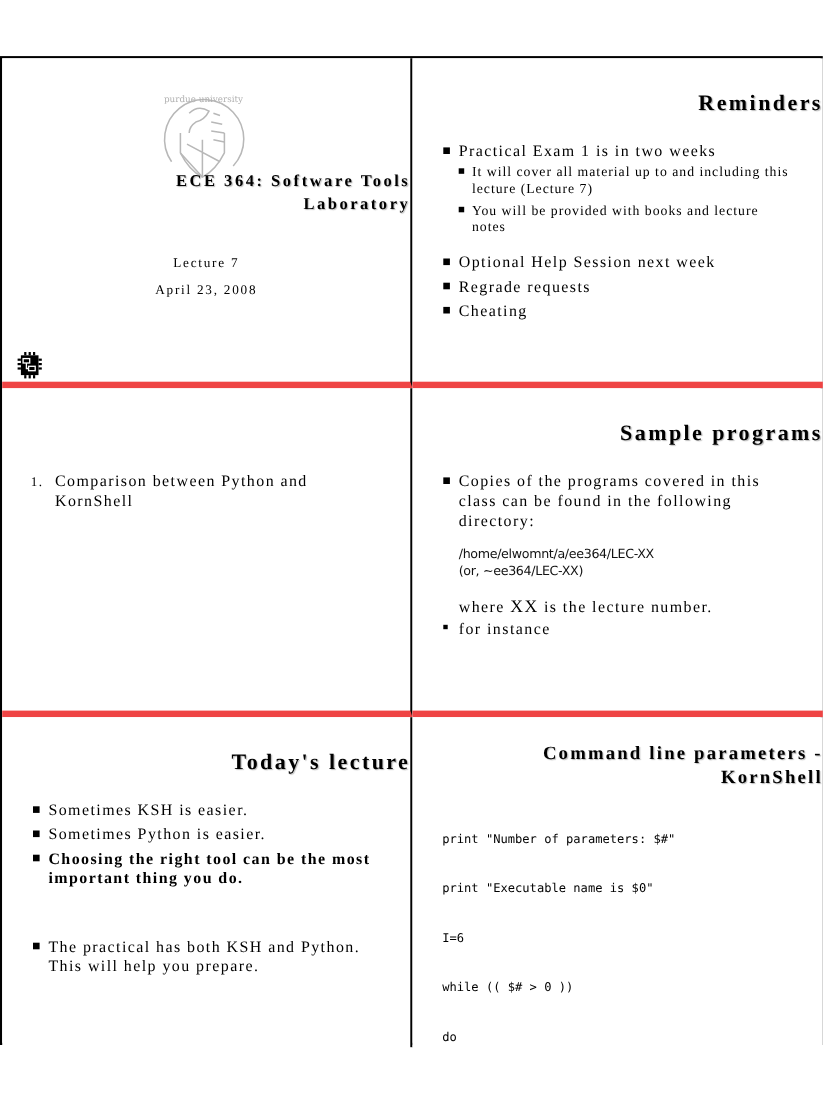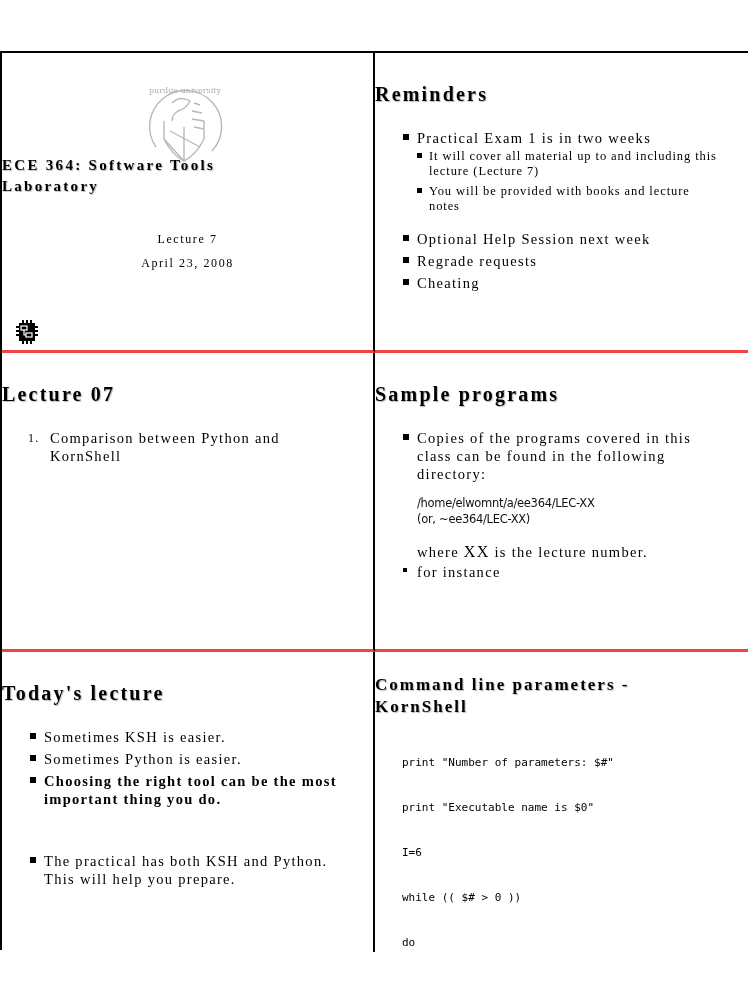--- a/index.html
+++ b/index.html
@@ -7,24 +7,24 @@
   .grid {
     position: absolute; left: 0; top: 51px; width: 748px; height: 899px;
     box-sizing: border-box;
     border: 2px solid #000;
     display: grid;
     grid-template-columns: 373px 373px;
     grid-template-rows: 300px 299px 300px;
   }
   .slide { position: relative; box-sizing: border-box; overflow: hidden; background: #fff; }
   .slide.c0 { border-right: 2px solid #000; }
-  .slide.r0, .slide.r1 { border-bottom: 3px solid #ef4444; }
+  .slide.r0, .slide.r1 { border-bottom: 6px solid #ef4444; }
 
   .title {
-    position: absolute; left: 0; right: 0; text-align: left;
+    position: absolute; left: 0; right: 0; text-align: right;
     font-family: "Liberation Serif", serif; font-weight: bold;
     font-size: 20px; letter-spacing: 2.2px;
     text-shadow: 1px 1px 1px #bbb;
   }
   .title.small { font-size: 17px; letter-spacing: 2px; line-height: 22px; }
 
   ul.blist { list-style: none; margin: 0; padding: 0; position: absolute; }
   ul.blist > li { position: relative; padding-left: 14px; font-size: 14.5px; letter-spacing: 1.3px; line-height: 18px; margin-bottom: 4px; }
   ul.blist > li .bullet { position: absolute; left: 0; top: 5px; width: 6px; height: 6px; background: #000; }
   ul.sub { list-style: none; margin: 2px 0 16px 0; padding: 0; }
@@ -97,21 +97,20 @@
           <li><span class="bullet"></span><span>You will be provided with books and lecture notes</span></li>
         </ul>
       </li>
       <li><span class="bullet"></span><span>Optional Help Session next week</span></li>
       <li><span class="bullet"></span><span>Regrade requests</span></li>
       <li><span class="bullet"></span><span>Cheating</span></li>
     </ul>
   </div>
 
   <div class="slide c0 r1">
-    <div class="title" style="top:30px;">Lecture 07</div>
     <div style="position:absolute; left:26px; top:76px; width:290px; font-size:14.5px; letter-spacing:1.3px; line-height:18px;">
       <div style="position:relative; padding-left:22px;">
         <span style="position:absolute; left:0; top:0; font-size:12px;">1.</span>
         <span>Comparison between Python and KornShell</span>
       </div>
     </div>
   </div>
 
   <div class="slide r1">
     <div class="title" style="top:30px;">Sample programs</div>

